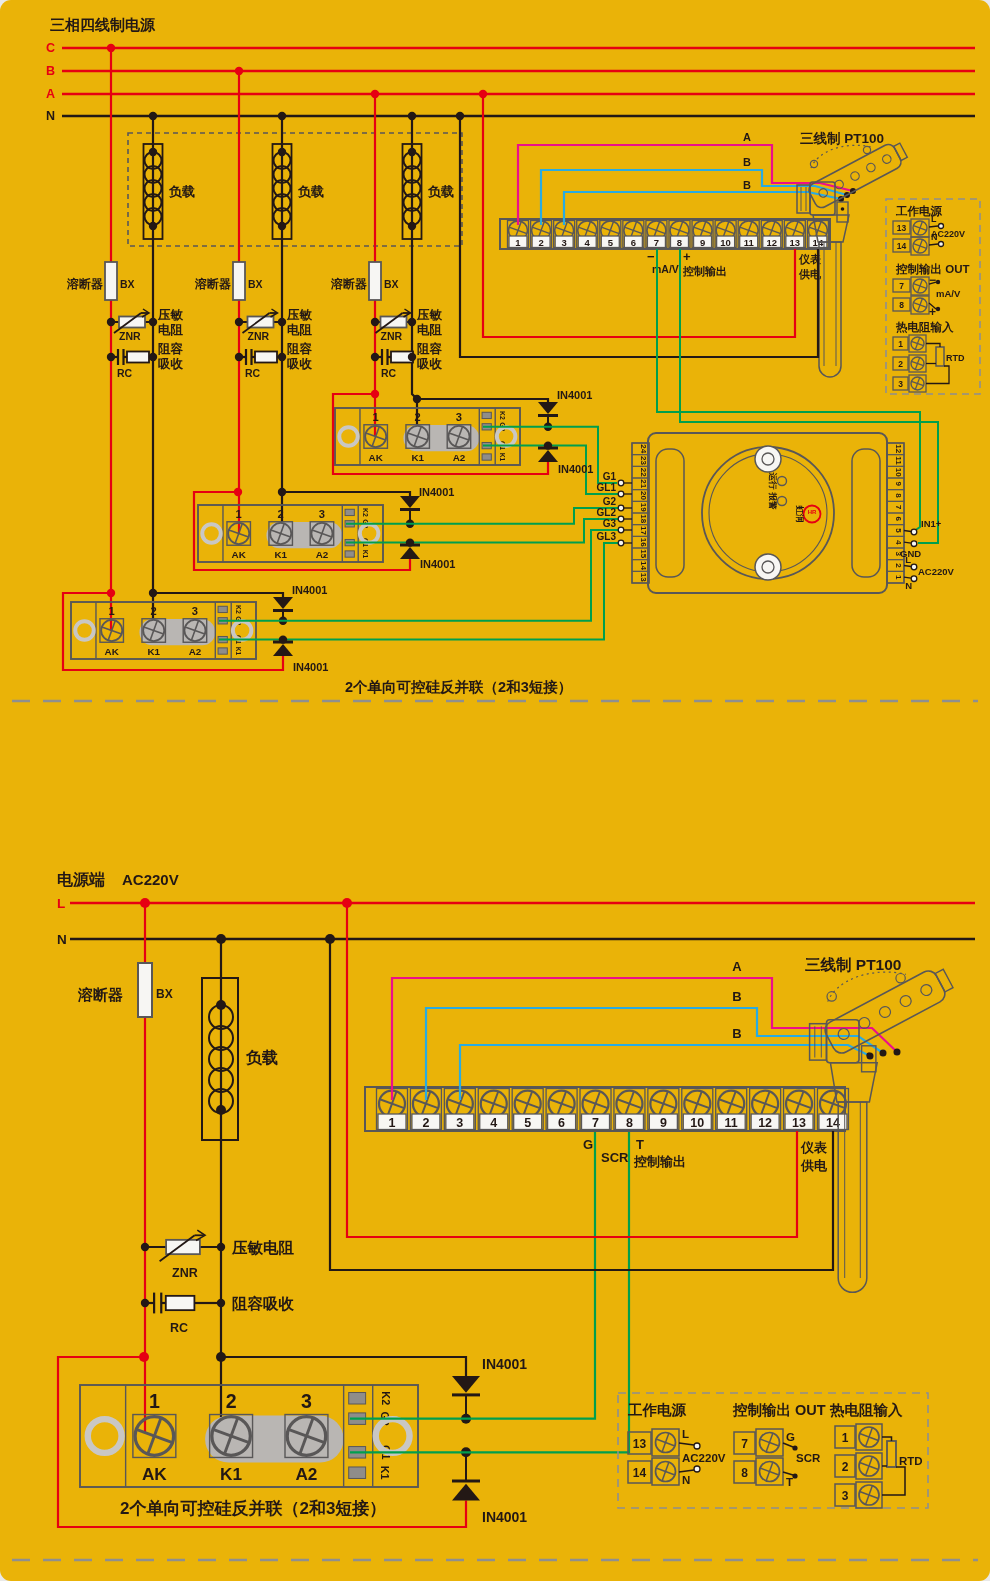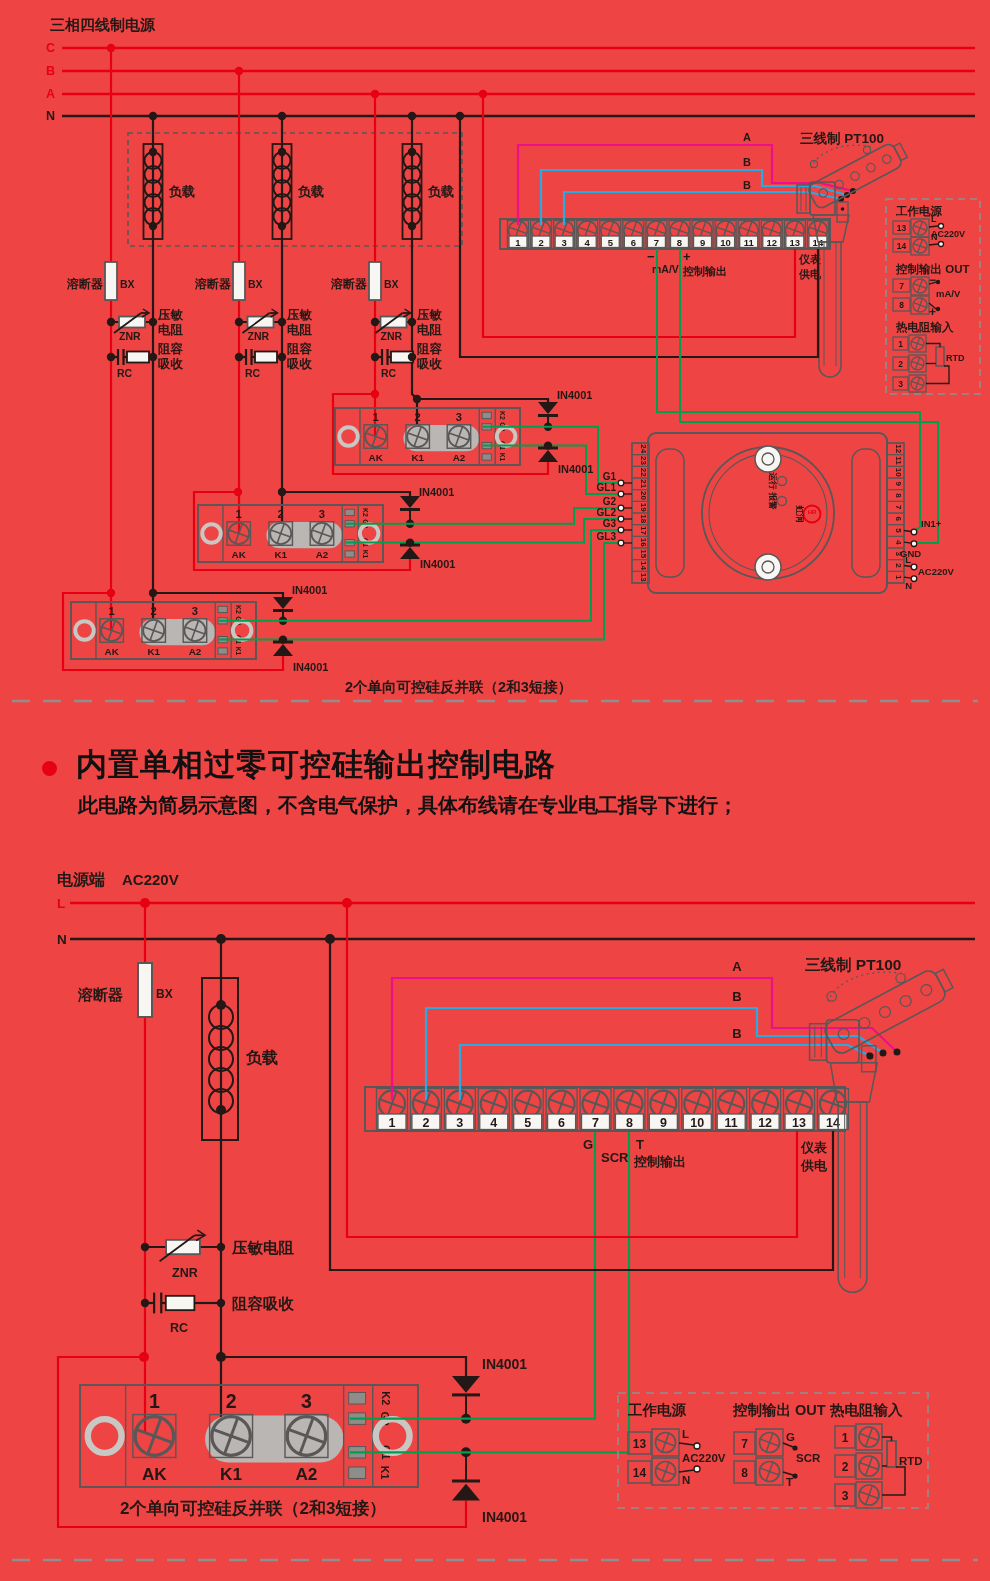--- a/index.html
+++ b/index.html
@@ -1,17 +1,17 @@
 <!DOCTYPE html>
 <html><head>
 <meta charset="utf-8">
 <style>
   html,body{margin:0;padding:0;}
   body{background:#e9e9e9;font-family:"Liberation Sans",sans-serif;}
-  .page{position:relative;width:990px;height:1581px;background:#ef4444;overflow:hidden;}
+  .page{position:relative;width:990px;height:1581px;background:#eab308;overflow:hidden;border-radius:11px;}
   svg{display:block;position:absolute;left:0;}
   svg text{font-family:"Liberation Sans",sans-serif;}
   #svg-top{top:0;}
   #svg-bottom{top:820px;}
   .heading{position:absolute;top:704px;left:0;width:990px;height:116px;}
   .bullet{position:absolute;left:42px;top:57px;width:15px;height:15px;border-radius:50%;background:#e60012;}
   .heading h2{position:absolute;left:76px;top:40px;margin:0;font-size:31px;font-weight:700;color:#111;letter-spacing:1px;}
   .heading p{position:absolute;left:78px;top:88px;margin:0;font-size:20px;font-weight:700;color:#111;}
 </style>
 </head>
@@ -619,25 +619,20 @@
         <polyline points="904,577.2 911,578.2" fill="none" stroke="#231815" stroke-width="1.3"></polyline>
         <circle cx="914" cy="578.7" r="2.8" fill="#f7f6f3" stroke="#231815" stroke-width="1.3"></circle>
         <text x="921" y="527" font-size="9.5" fill="#231815" font-weight="700" text-anchor="start">IN1+</text>
         <text x="900" y="557" font-size="9.5" fill="#231815" font-weight="700" text-anchor="start">GND</text>
         <text x="911" y="563" font-size="9.5" fill="#231815" font-weight="700" text-anchor="end">L</text>
         <text x="918" y="575" font-size="9.5" fill="#231815" font-weight="700" text-anchor="start">AC220V</text>
         <text x="912" y="589" font-size="9.5" fill="#231815" font-weight="700" text-anchor="end">N</text>
       </g>
       <polyline points="12,701 978,701" fill="none" stroke="#8f8f8f" stroke-width="2.4" stroke-dasharray="18,13"></polyline>
     </svg>
-  <div class="heading">
-    <span class="bullet"></span>
-    <h2>内置单相过零可控硅输出控制电路</h2>
-    <p>此电路为简易示意图，不含电气保护，具体布线请在专业电工指导下进行；</p>
-  </div>
   <svg id="svg-bottom" width="990" height="761">
       <text x="57" y="65" font-size="16" fill="#231815" font-weight="700" text-anchor="start">电源端</text>
       <text x="122" y="65" font-size="15" fill="#231815" font-weight="700" text-anchor="start">AC220V</text>
       <g>
         <polyline points="70,83 975,83" fill="none" stroke="#e60012" stroke-width="2.6"></polyline>
         <text x="57" y="88" font-size="13.5" fill="#e60012" font-weight="700" text-anchor="start">L</text>
         <polyline points="70,119 975,119" fill="none" stroke="#231815" stroke-width="2.6"></polyline>
         <text x="57" y="124" font-size="13.5" fill="#231815" font-weight="700" text-anchor="start">N</text>
         <circle cx="145" cy="83" r="5" fill="#e60012"></circle>
         <circle cx="347" cy="83" r="5" fill="#e60012"></circle>

